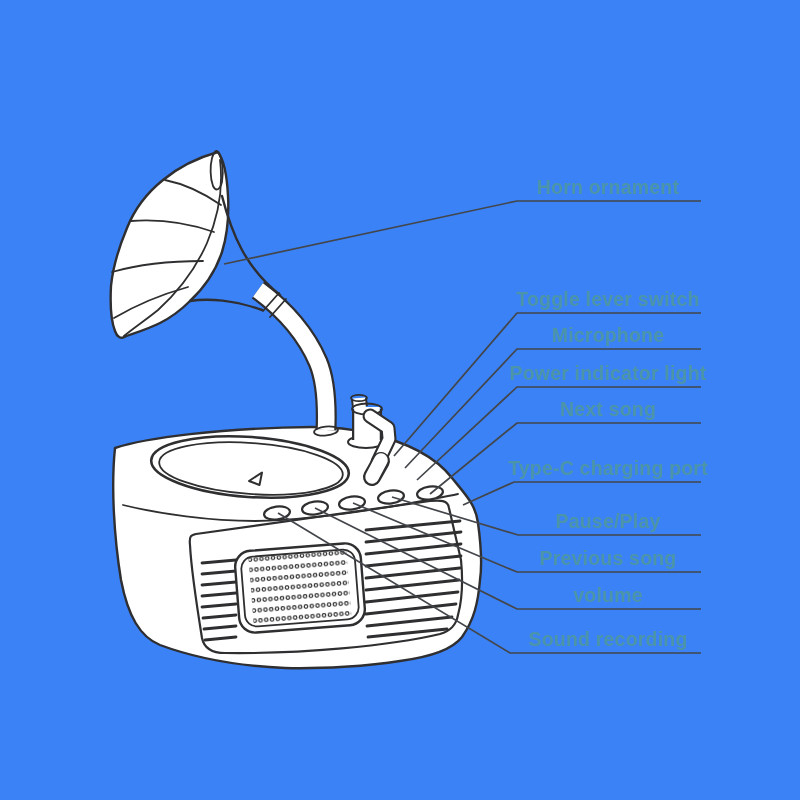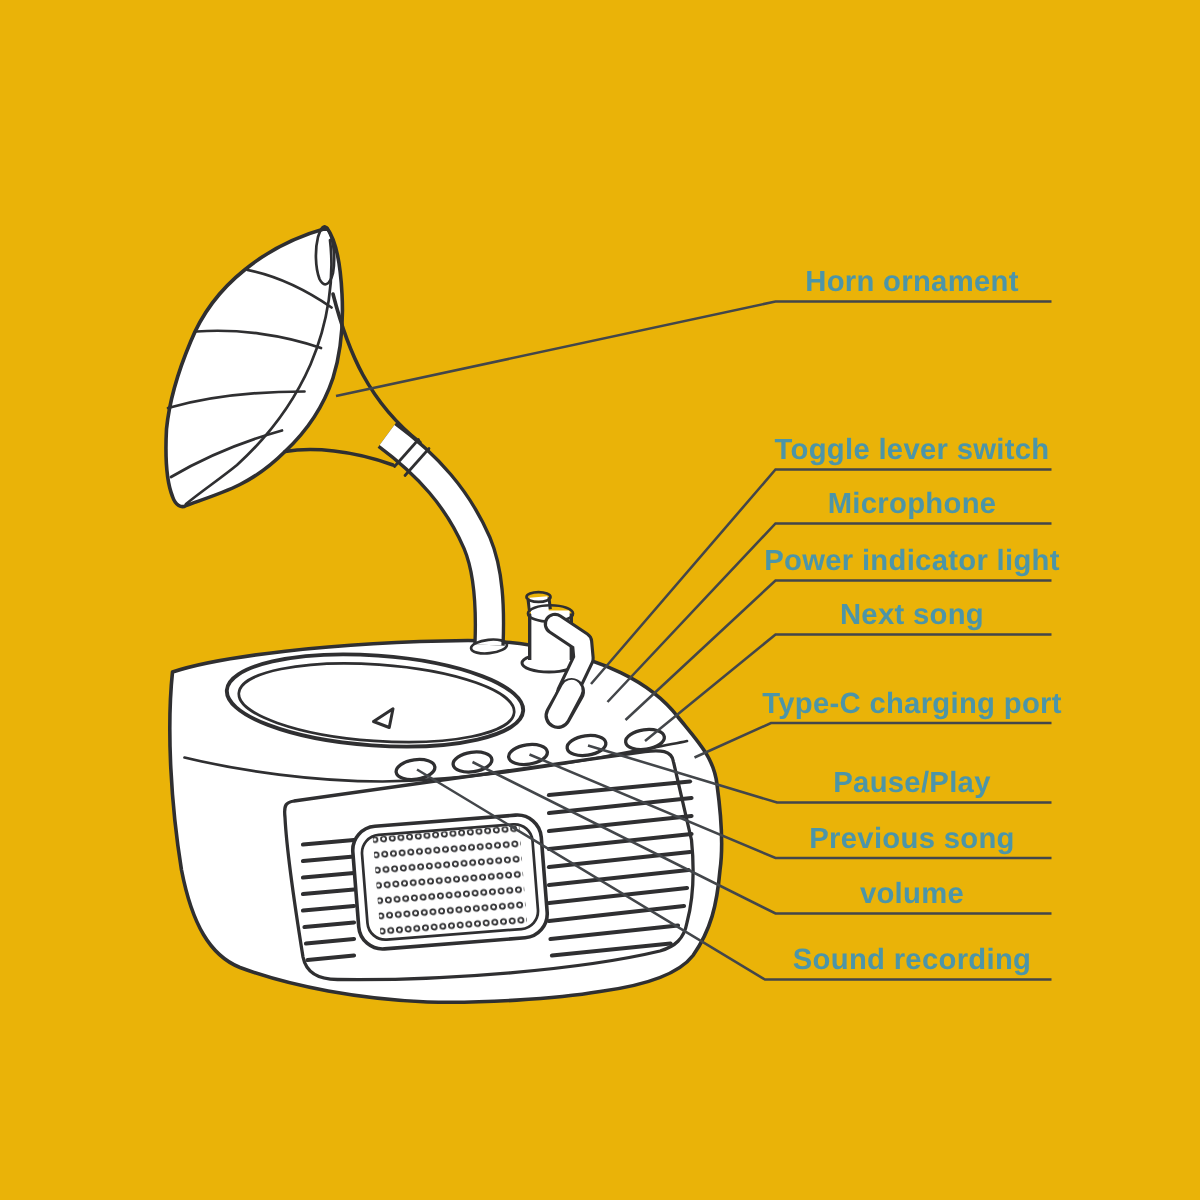--- a/index.html
+++ b/index.html
@@ -1,16 +1,16 @@
 <!DOCTYPE html>
 <html><head>
 <meta charset="utf-8">
 <style>
   html,body{margin:0;padding:0;background:#ffffff;}
-  .stage{position:relative;width:800px;height:800px;background:#eab308;overflow:hidden;
+  .stage{position:relative;width:800px;height:800px;background:#3b82f6;overflow:hidden;
          font-family:"Liberation Sans",sans-serif;}
   svg{display:block;}
   .art{fill:none;stroke:#2f2f31;stroke-width:2.4;stroke-linecap:round;stroke-linejoin:round;}
   .artfill{fill:#ffffff;stroke:#2f2f31;stroke-width:2.4;stroke-linecap:round;stroke-linejoin:round;}
   .thin{stroke-width:1.8;}
   .slat{stroke:#2f2f31;stroke-width:2.8;stroke-linecap:round;}
   .tube-out{fill:none;stroke:#2f2f31;stroke-width:21;stroke-linecap:butt;}
   .tube-in{fill:none;stroke:#ffffff;stroke-width:16.5;stroke-linecap:butt;}
   .post-out{fill:none;stroke:#2f2f31;stroke-width:30;stroke-linecap:butt;}
   .post-in{fill:none;stroke:#ffffff;stroke-width:25.5;stroke-linecap:butt;}

